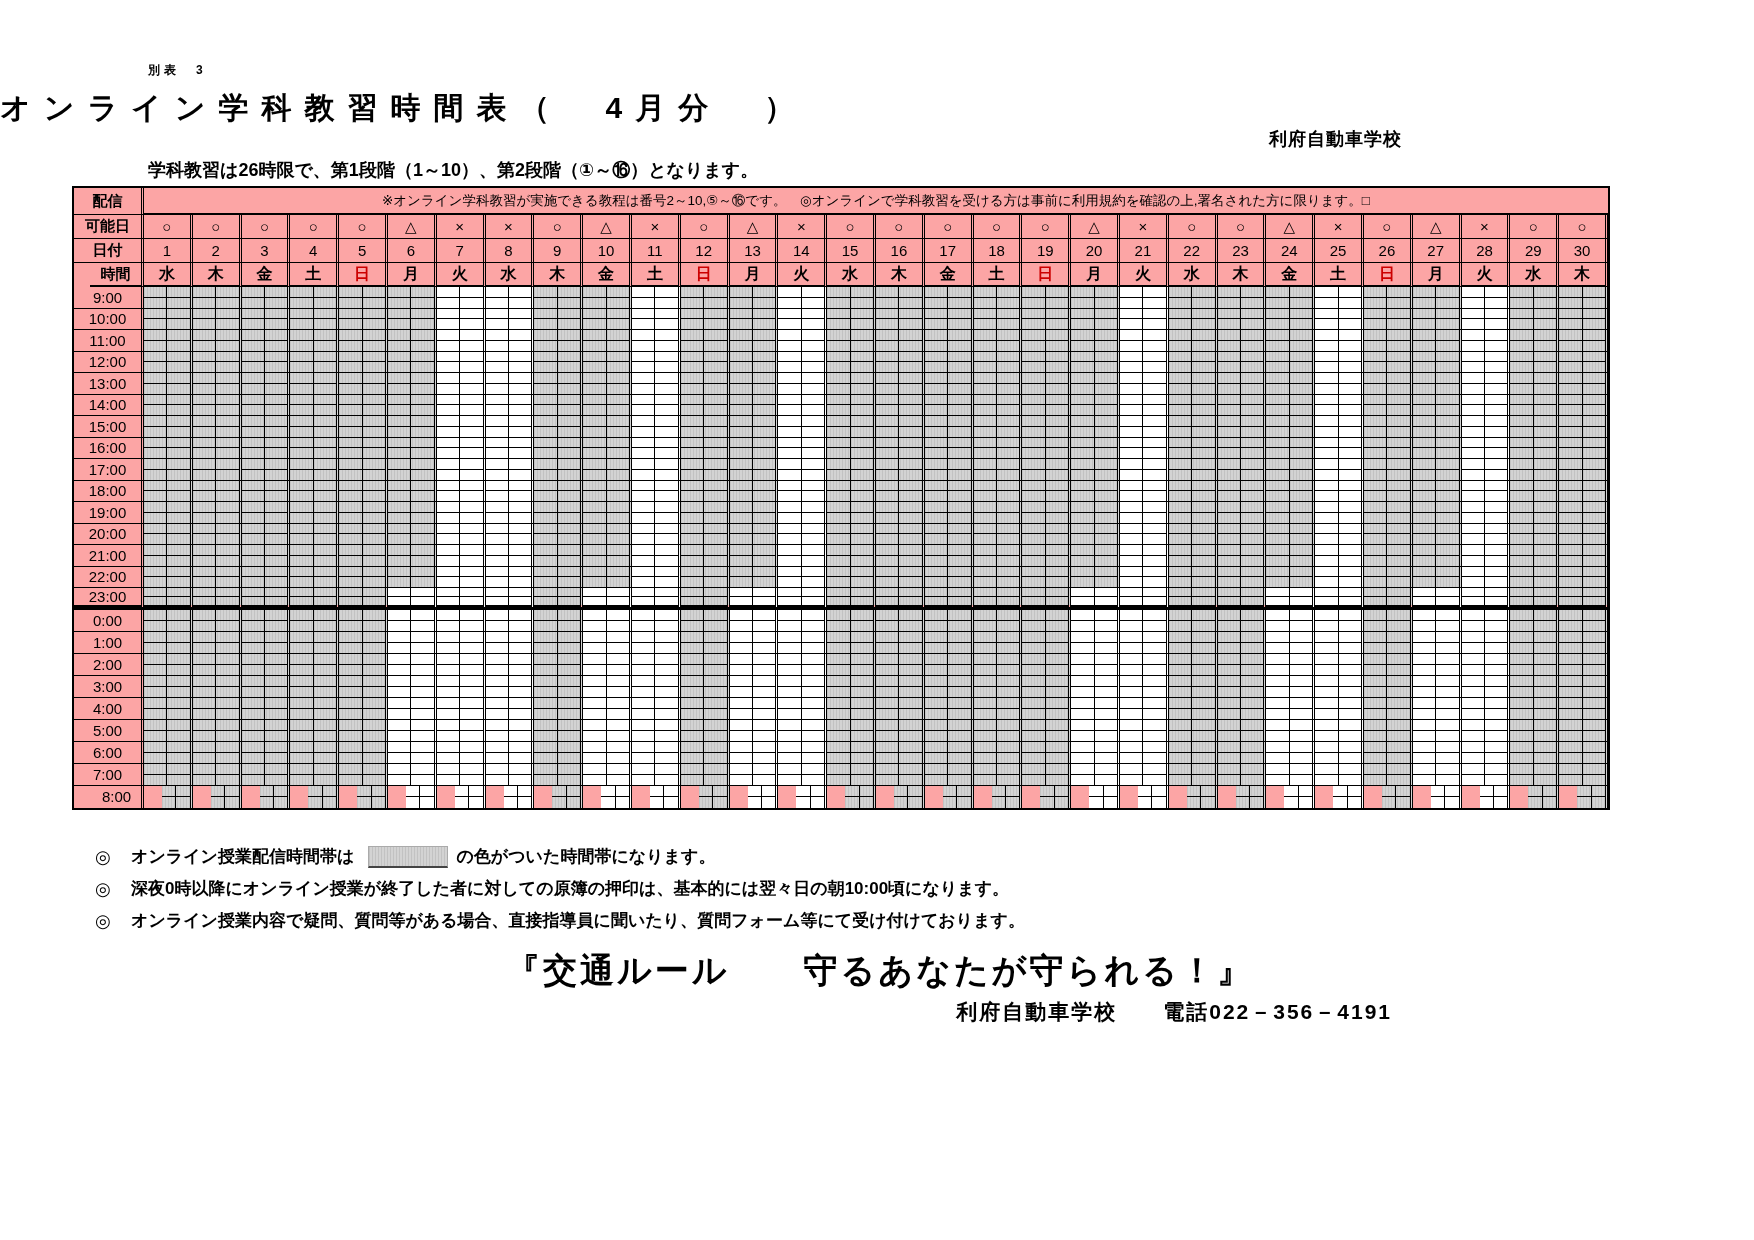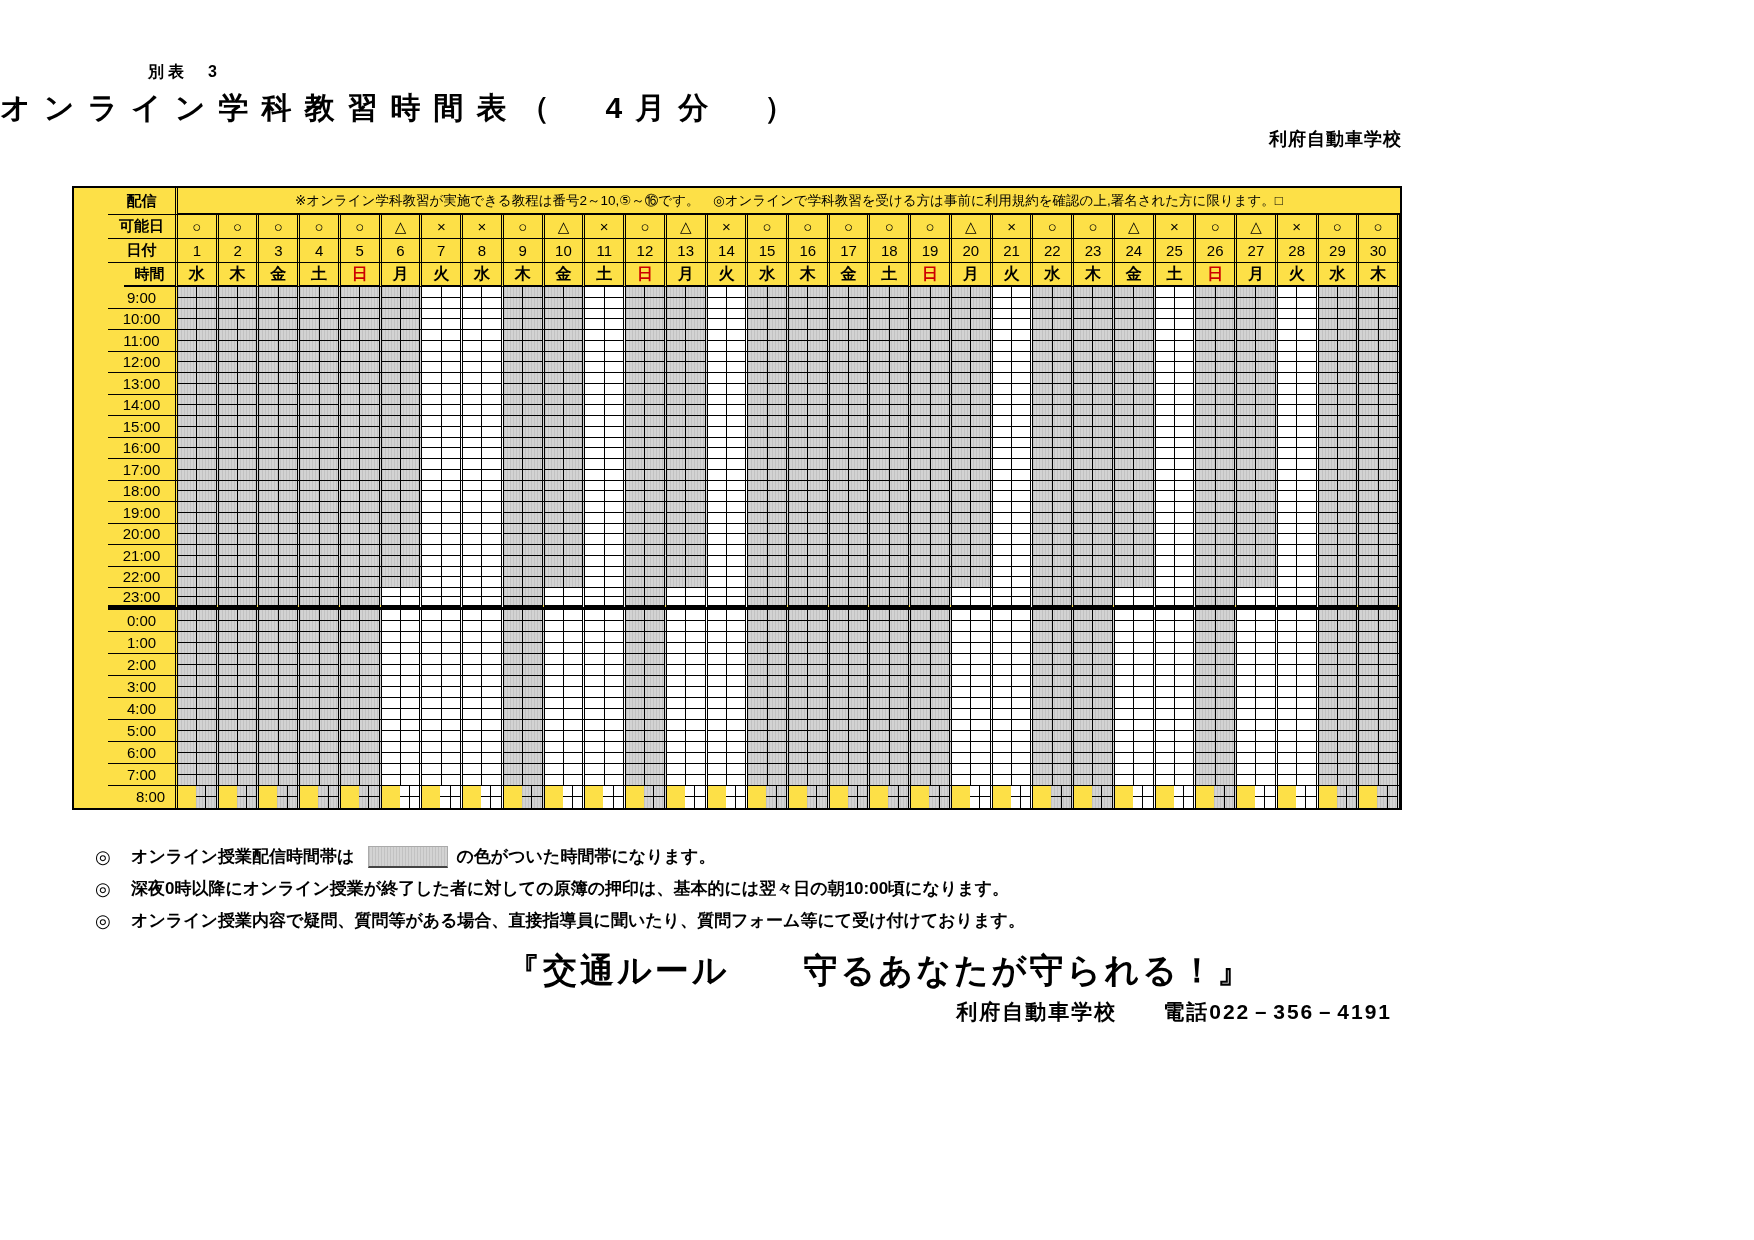--- a/index.html
+++ b/index.html
@@ -1,31 +1,31 @@
 <!DOCTYPE html>
 <html><head>
 <meta charset="utf-8">
 <style>
   html,body{margin:0;padding:0;background:#fff;}
   .page{position:relative;width:1754px;height:1240px;background:#ffffff;overflow:hidden;
         font-family:"Liberation Sans","DejaVu Sans",sans-serif;color:#000;}
 
-  .annex{position:absolute;left:148px;top:62px;font-size:16px;font-weight:bold;letter-spacing:4px;}
+  .annex{position:absolute;left:148px;top:62px;font-size:12px;font-weight:bold;letter-spacing:4px;}
   .title{position:absolute;left:0;right:0;top:88px;text-align:left;
          font-size:30px;font-weight:bold;letter-spacing:13px;white-space:nowrap;}
   .school{position:absolute;left:72px;top:127px;width:1330px;text-align:right;
           font-size:18px;font-weight:bold;letter-spacing:1px;}
   .intro{position:absolute;left:148px;top:158px;font-size:18px;font-weight:bold;}
 
   
-  #sched{position:absolute;left:72px;top:186px;width:1330px;
+  #sched{position:absolute;left:72px;top:186px;width:1538px;
          display:grid;
          grid-template-columns:70px repeat(30,1fr);
          grid-template-rows:27px 24px 24px 24px repeat(15,21.5px) repeat(9,22px);
-         border:2px solid #000;background:#fde047;box-sizing:border-box;padding-left:34px;}
+         border:2px solid #000;background:#fca5a5;box-sizing:border-box;}
   #sched > div{box-sizing:border-box;overflow:hidden;}
 
   .hlabel{display:flex;align-items:center;justify-content:center;
           font-size:15px;font-weight:bold;border-right:3px double #000;}
   .bb1{border-bottom:1.5px solid #000;}
   .bb2{border-bottom:2px solid #000;margin-left:16px;}
   .note-cell{grid-column:2 / span 30;display:flex;align-items:center;justify-content:center;
              font-size:13.5px;border-bottom:2px solid #000;white-space:nowrap;}
   .sym-cell{display:flex;align-items:center;justify-content:center;font-size:15px;
             border-right:3px double #000;border-bottom:1.5px solid #000;}
@@ -62,20 +62,21 @@
            font-size:21px;font-weight:bold;letter-spacing:2px;}
 </style>
 </head>
 <body>
 
 <div class="page">
 
   <div class="annex">別表　3</div>
   <div class="title">オンライン学科教習時間表（　4月分　）</div>
   <div class="school">利府自動車学校</div>
+  <div class="intro">学科教習は26時限で、第1段階（1～10）、第2段階（①～⑯）となります。</div>
 
   <div id="sched">
       <div class="hlabel bb1">配信</div>
       <div class="note-cell">※オンライン学科教習が実施できる教程は番号2～10,⑤～⑯です。　◎オンラインで学科教習を受ける方は事前に利用規約を確認の上,署名された方に限ります。□</div>
       <div class="hlabel bb1">可能日</div>
       <div class="sym-cell">○</div>
       <div class="sym-cell">○</div>
       <div class="sym-cell">○</div>
       <div class="sym-cell">○</div>
       <div class="sym-cell">○</div>

